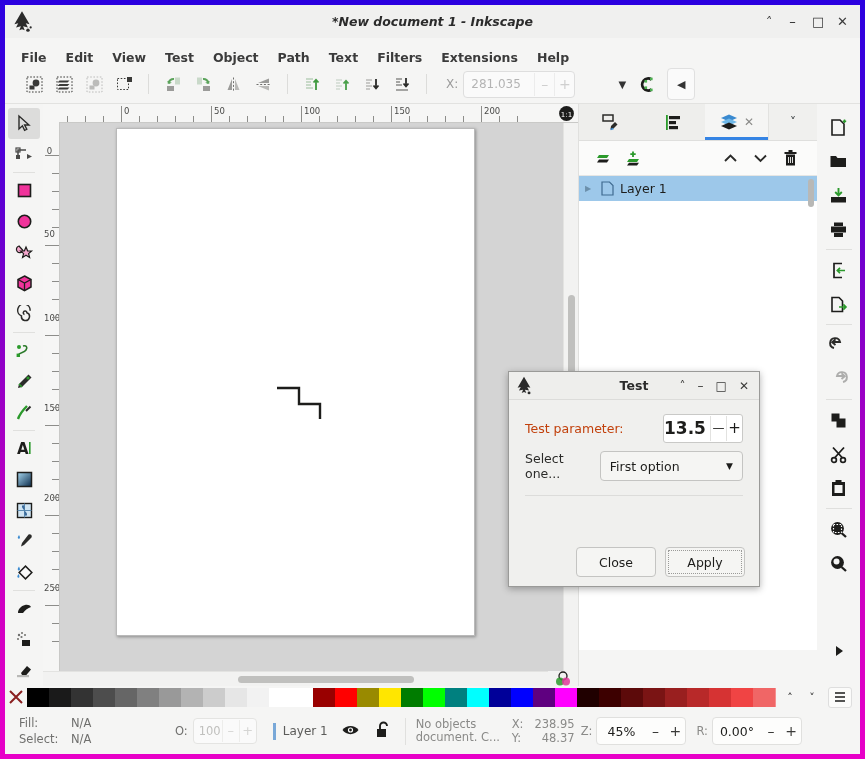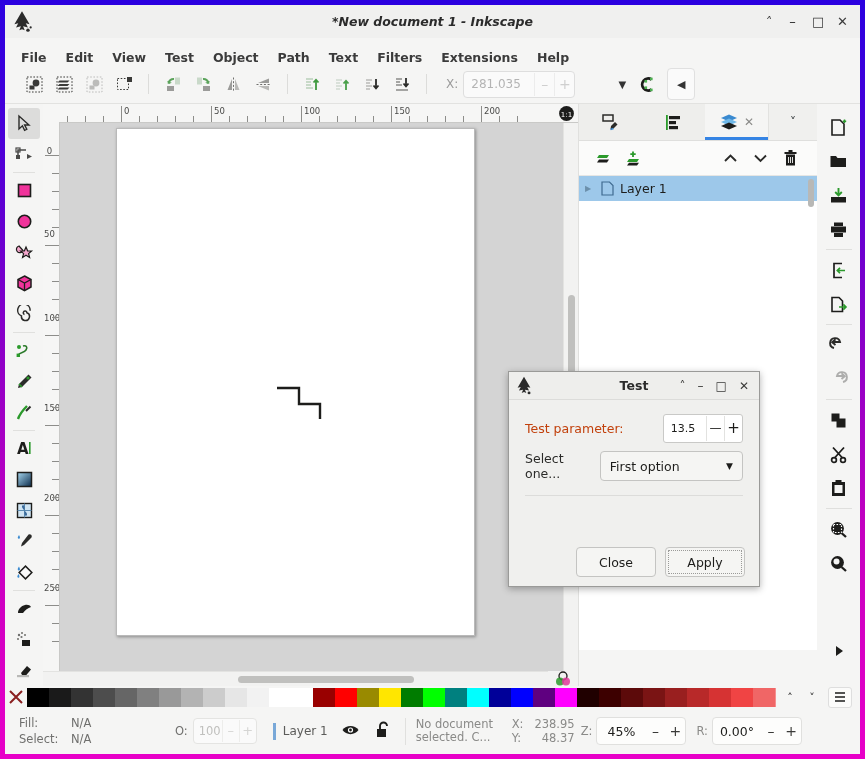--- a/index.html
+++ b/index.html
@@ -754,21 +754,21 @@
           </svg>
       </span>
       <span style="margin-left:8px;">
         <svg width="16" height="17" viewBox="0 0 16 17">
             <path d="M5 8 V5 A3.4 3.4 0 0 1 12 5" fill="none" stroke="#1d1d1b" stroke-width="1.9"></path>
             <rect x="2" y="8" width="9" height="8" fill="#1d1d1b"></rect>
           </svg>
       </span>
     </div>
 
-    <div class="sel-msg">No document selected. C...</div>
+    <div class="sel-msg">No objects document. C...</div>
 
     <div class="coords">
       <div class="crow">
         <span class="clab">X:</span>
         <span class="cval">238.95</span>
       </div>
       <div class="crow">
         <span class="clab">Y:</span>
         <span class="cval">48.37</span>
       </div>
@@ -806,21 +806,21 @@
       <span style="font-size:12px;color:#3a3a38;">–</span>
       <span style="font-size:12px;color:#3a3a38;">□</span>
       <span style="font-size:12px;color:#3a3a38;">✕</span>
     </div>
   </div>
 
   <div style="flex:1;padding:14px 16px 0 16px;">
     <div style="display:flex;align-items:center;height:28px;">
       <span style="font-size:12.5px;color:#c2410c;">Test parameter:</span>
       <div style="margin-left:auto;height:27px;width:78px;background:#ffffff;border:1px solid #c9c9c7;border-radius:3px;display:flex;align-items:center;">
-        <span style="flex:1;text-align:center;padding-right:4px;font-size:11px;color:#1d1d1b;">13.5</span>
+        <span style="flex:1;text-align:center;padding-right:4px;font-size:17px;color:#1d1d1b;font-weight:bold;">13.5</span>
         <span style="width:17px;text-align:center;font-size:12px;color:#1d1d1b;border-left:1px solid #e2e2e0;height:25px;line-height:25px;">—</span>
         <span style="width:17px;text-align:center;font-size:15px;color:#1d1d1b;border-left:1px solid #e2e2e0;height:25px;line-height:24px;">+</span>
       </div>
     </div>
 
     <div style="display:flex;align-items:center;height:30px;margin-top:9px;">
       <span style="font-size:12.5px;color:#2b2b29;">Select one...</span>
       <div style="margin-left:auto;height:28px;width:128px;background:#f5f5f3;border:1px solid #c4c4c2;border-radius:4px;display:flex;align-items:center;padding:0 9px;">
         <span style="font-size:12.5px;color:#1d1d1b;">First option</span>
         <span style="margin-left:auto;font-size:9px;color:#1d1d1b;">▼</span>

